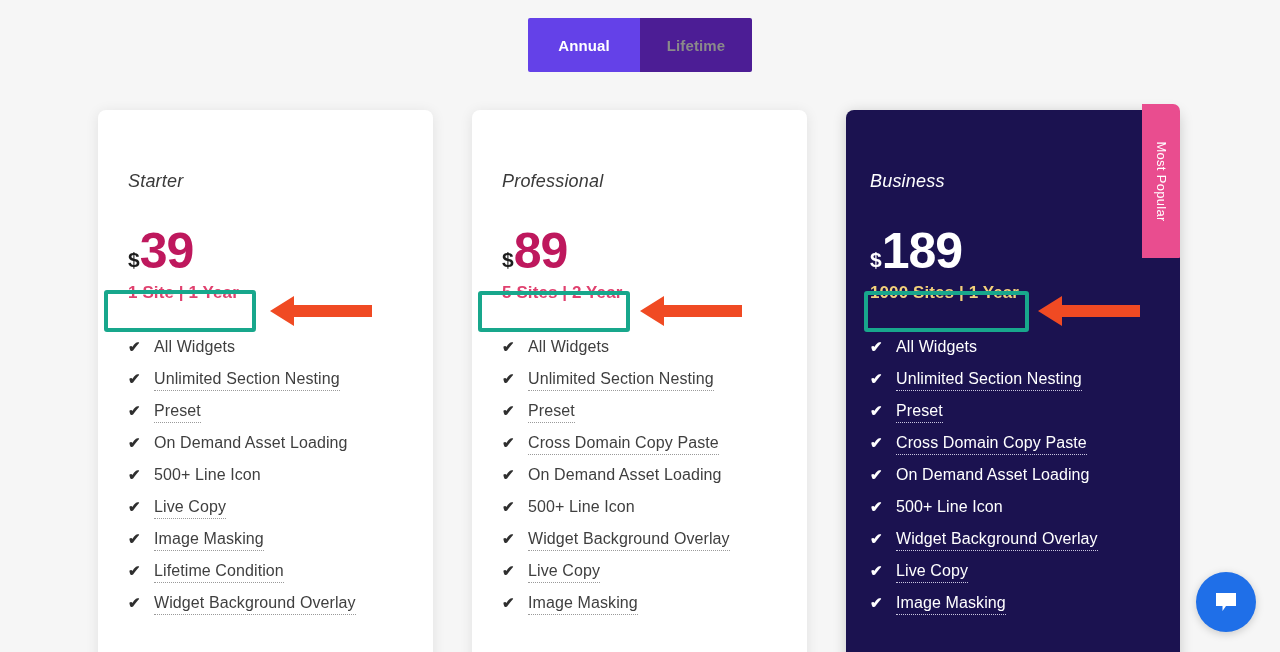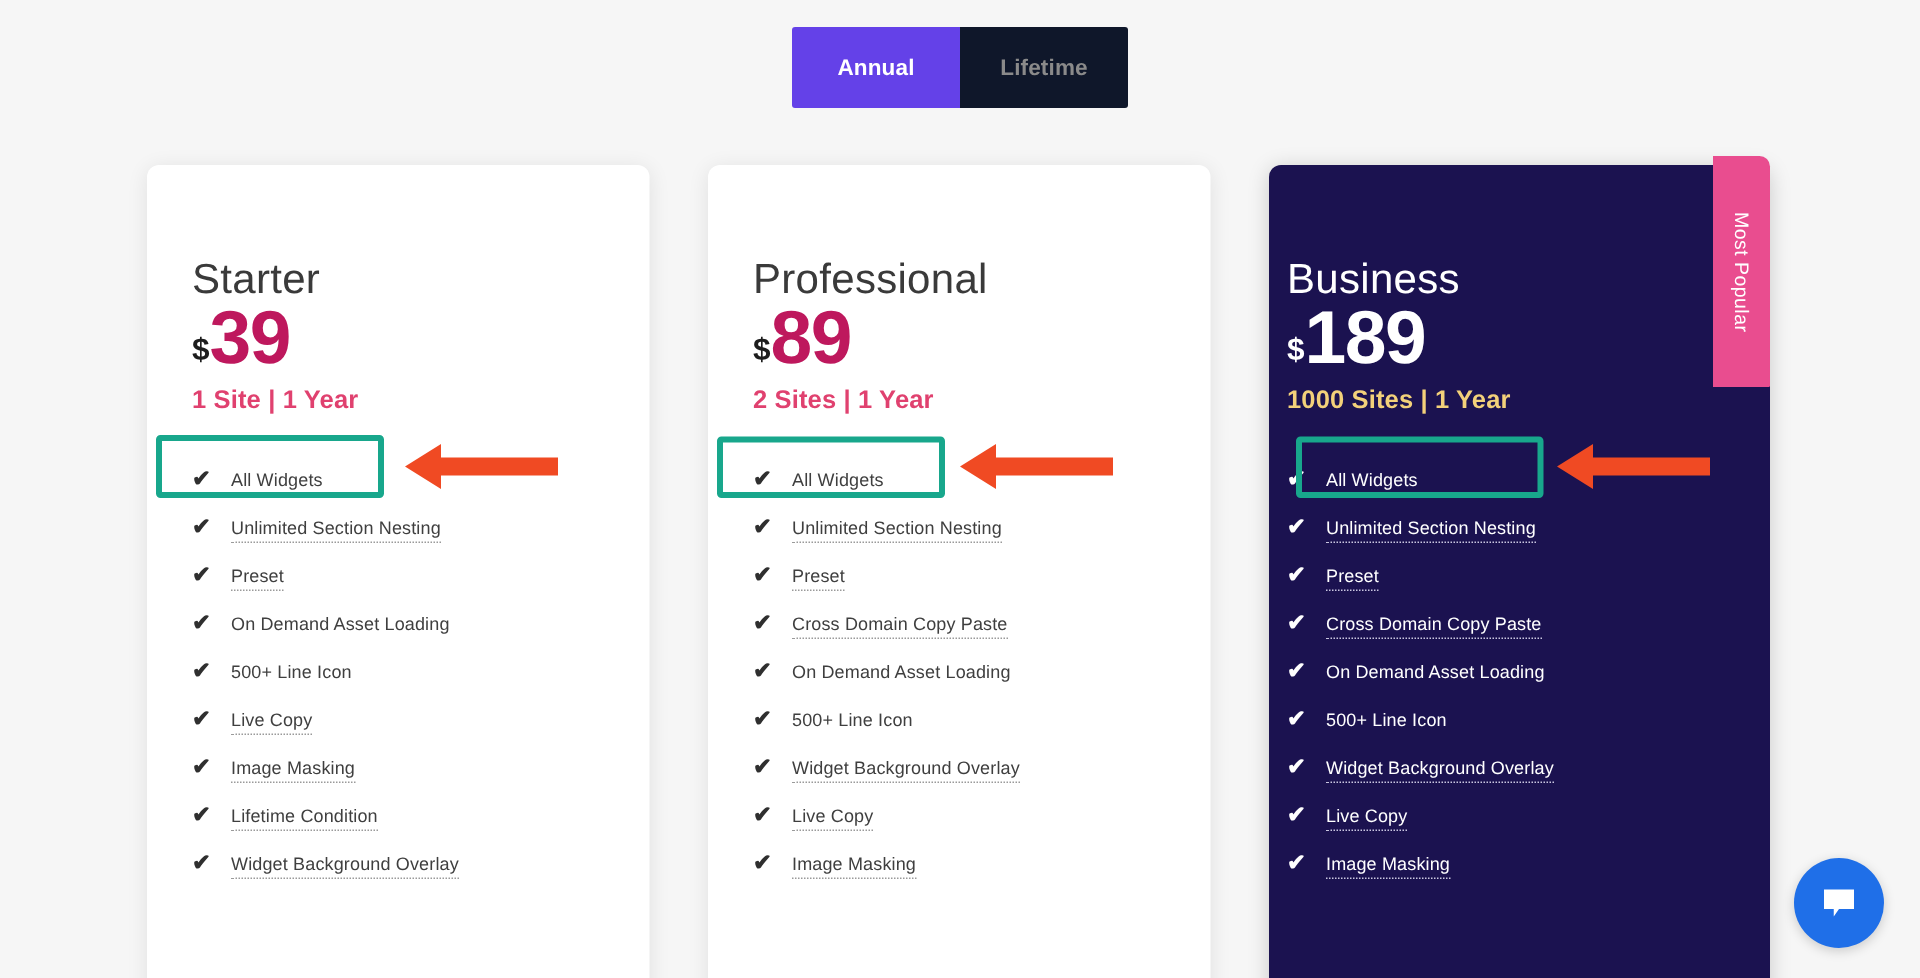--- a/index.html
+++ b/index.html
@@ -21,21 +21,21 @@
   }
   .toggle-btn {
     flex:1 1 50%;
     display:flex; align-items:center; justify-content:center;
     font-size:15px; font-weight:bold;
     letter-spacing:.1px;
     cursor:pointer;
     user-select:none;
   }
   .toggle-btn.active { background:#6441e8; color:#ffffff; }
-  .toggle-btn.inactive { background:#0f172a; color:#8a8a8a; }
+  .toggle-btn.inactive { background:#4c1d95; color:#8a8a8a; }
 
   
   .card {
     position:absolute;
     top:110px;
     border-radius:8px;
     padding:62px 0 0 0;
   }
   .card.light {
     background:#ffffff;
@@ -43,28 +43,30 @@
   }
   .card.dark {
     background:#1b1250;
     box-shadow:0 2px 14px rgba(0,0,0,.18);
   }
   #card-starter      { left:98px;  width:335px; height:600px; }
   #card-professional { left:472px; width:335px; height:600px; }
   #card-business     { left:846px; width:334px; height:600px; }
 
   .card-inner { padding:0 30px; }
-  #card-business .card-inner { padding:0 12px; }
+  #card-business .card-inner { padding:0 24px; }
 
   .plan-name {
-    font-size:28px;
+    font-size:18px;
     font-weight:400;
     color:#3a3a3a;
     letter-spacing:.2px;
     line-height:1;
+    margin-bottom:36px;
+    font-style:italic;
   }
   .dark .plan-name { color:#ffffff; }
 
   .price-row {
     display:flex;
     align-items:flex-end;
     line-height:1;
     margin-bottom:8px;
   }
   .currency {
@@ -113,21 +115,21 @@
   .check {
     font-size:15px;
     color:#2f2f2f;
     line-height:1;
     flex:0 0 auto;
     width:11px;
     font-weight:bold;
   }
   .dark .check { color:#ffffff; }
   .feature-label {
-    font-size:12px;
+    font-size:16px;
     color:#3f3f3f;
     letter-spacing:.1px;
     white-space:nowrap;
   }
   .dark .feature-label { color:#ffffff; }
   .feature-label.tip {
     border-bottom:1px dotted #9a9a9a;
     padding-bottom:2px;
   }
   .dark .feature-label.tip { border-bottom-color:#c9c6e0; }
@@ -227,21 +229,21 @@
     </div>
   </div>
 
   <div class="card light" id="card-professional">
     <div class="card-inner">
       <div class="plan-name">Professional</div>
       <div class="price-row">
         <span class="currency">$</span>
         <span class="amount">89</span>
       </div>
-      <div class="license">2 Sites | 1 Year</div>
+      <div class="license">5 Sites | 2 Year</div>
 
       <div class="features">
         <div class="feature">
           <span class="check">✔</span>
           <span class="feature-label">All Widgets</span>
         </div>
         <div class="feature">
           <span class="check">✔</span>
           <span class="feature-label tip">Unlimited Section Nesting</span>
         </div>

